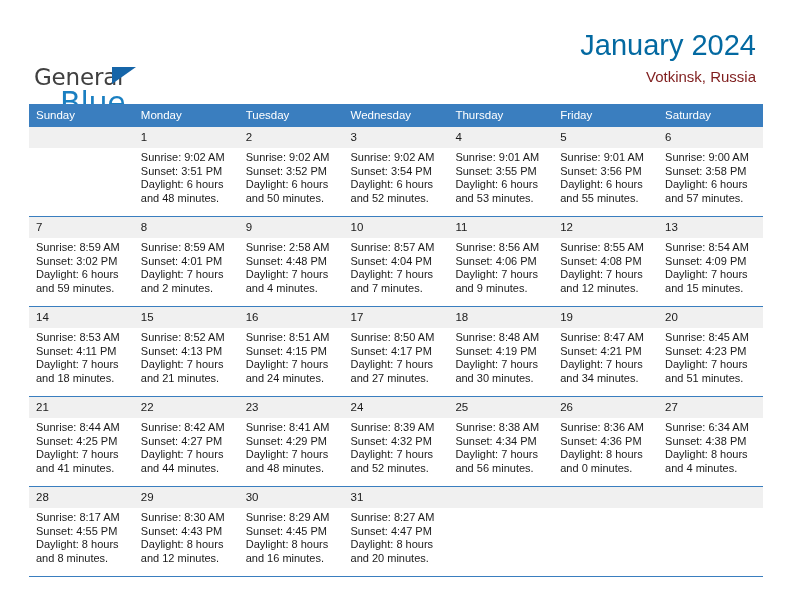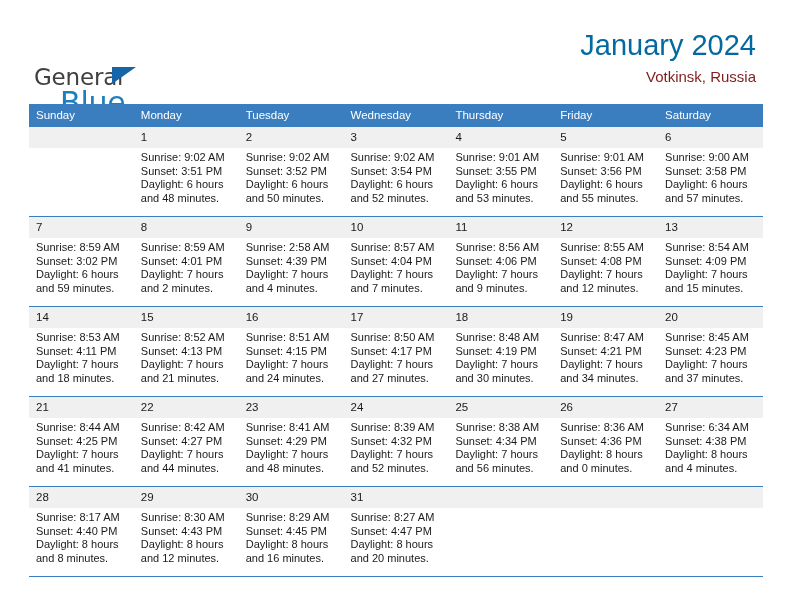--- a/index.html
+++ b/index.html
@@ -276,21 +276,21 @@
                   <div>Daylight: 7 hours</div>
                   <div>and 2 minutes.</div>
                 </div>
               </div>
             </td>
             <td>
               <div class="cell">
                 <div class="daynum">9</div>
                 <div class="info">
                   <div>Sunrise: 2:58 AM</div>
-                  <div>Sunset: 4:39 PM</div>
+                  <div>Sunset: 4:48 PM</div>
                   <div>Daylight: 7 hours</div>
                   <div>and 4 minutes.</div>
                 </div>
               </div>
             </td>
             <td>
               <div class="cell">
                 <div class="daynum">10</div>
                 <div class="info">
                   <div>Sunrise: 8:57 AM</div>
@@ -401,21 +401,21 @@
                 </div>
               </div>
             </td>
             <td>
               <div class="cell">
                 <div class="daynum">20</div>
                 <div class="info">
                   <div>Sunrise: 8:45 AM</div>
                   <div>Sunset: 4:23 PM</div>
                   <div>Daylight: 7 hours</div>
-                  <div>and 37 minutes.</div>
+                  <div>and 51 minutes.</div>
                 </div>
               </div>
             </td>
           </tr>
           <tr class="week-row">
             <td>
               <div class="cell">
                 <div class="daynum">21</div>
                 <div class="info">
                   <div>Sunrise: 8:44 AM</div>
@@ -491,21 +491,21 @@
                 </div>
               </div>
             </td>
           </tr>
           <tr class="week-row last">
             <td>
               <div class="cell">
                 <div class="daynum">28</div>
                 <div class="info">
                   <div>Sunrise: 8:17 AM</div>
-                  <div>Sunset: 4:40 PM</div>
+                  <div>Sunset: 4:55 PM</div>
                   <div>Daylight: 8 hours</div>
                   <div>and 8 minutes.</div>
                 </div>
               </div>
             </td>
             <td>
               <div class="cell">
                 <div class="daynum">29</div>
                 <div class="info">
                   <div>Sunrise: 8:30 AM</div>

